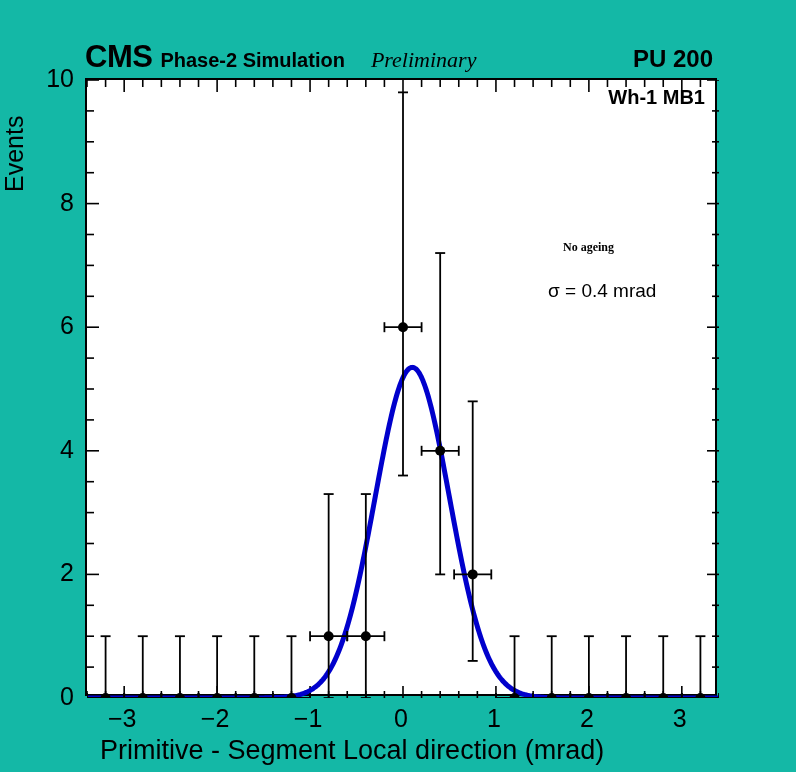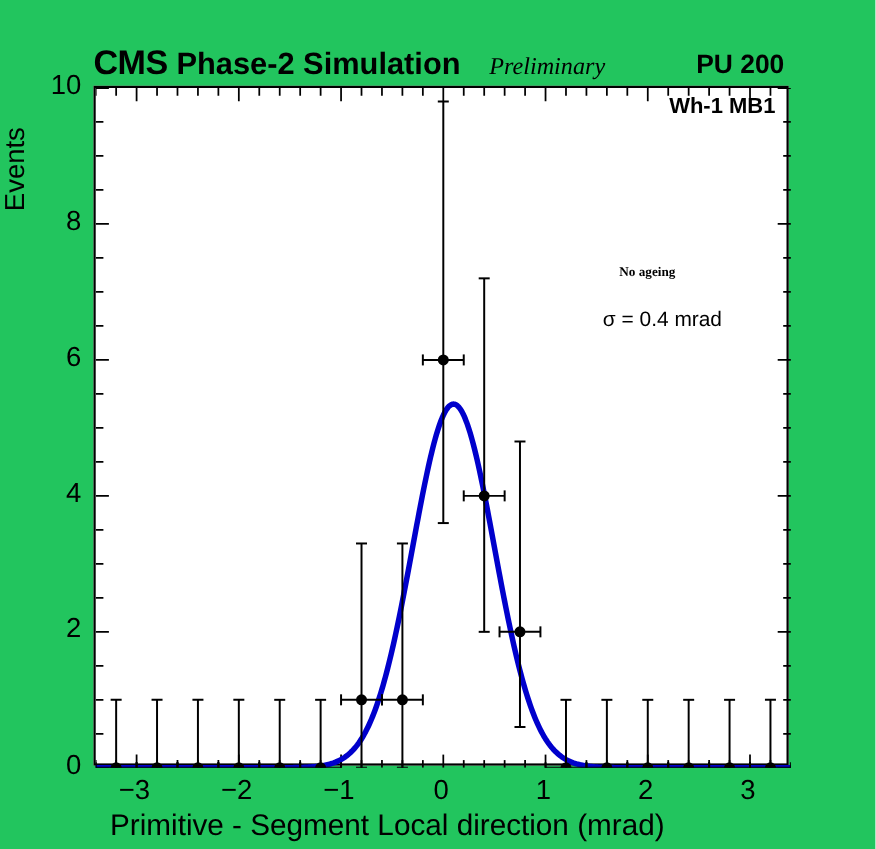--- a/index.html
+++ b/index.html
@@ -4,21 +4,21 @@
 <style>
   html, body {
     margin: 0;
     padding: 0;
     background: #ffffff;
   }
   #root {
     position: relative;
     width: 796px;
     height: 772px;
-    background: #22c55e;
+    background: #14b8a6;
     font-family: "Liberation Sans", sans-serif;
     overflow: hidden;
   }
   
   .cms-header {
     position: absolute;
     left: 85px;
     top: 41px;
     width: 632px;
     height: 30px;
@@ -29,21 +29,21 @@
     font-family: "Liberation Sans", sans-serif;
     font-weight: bold;
     font-size: 31px;
     letter-spacing: -0.5px;
     color: #000;
     line-height: 1;
   }
   .cms-sub {
     font-family: "Liberation Sans", sans-serif;
     font-weight: bold;
-    font-size: 28px;
+    font-size: 20px;
     color: #000;
     margin-left: 8px;
     line-height: 1;
   }
   .cms-prelim {
     font-family: "Liberation Serif", serif;
     font-style: italic;
     font-size: 22px;
     color: #000;
     margin-left: 26px;

